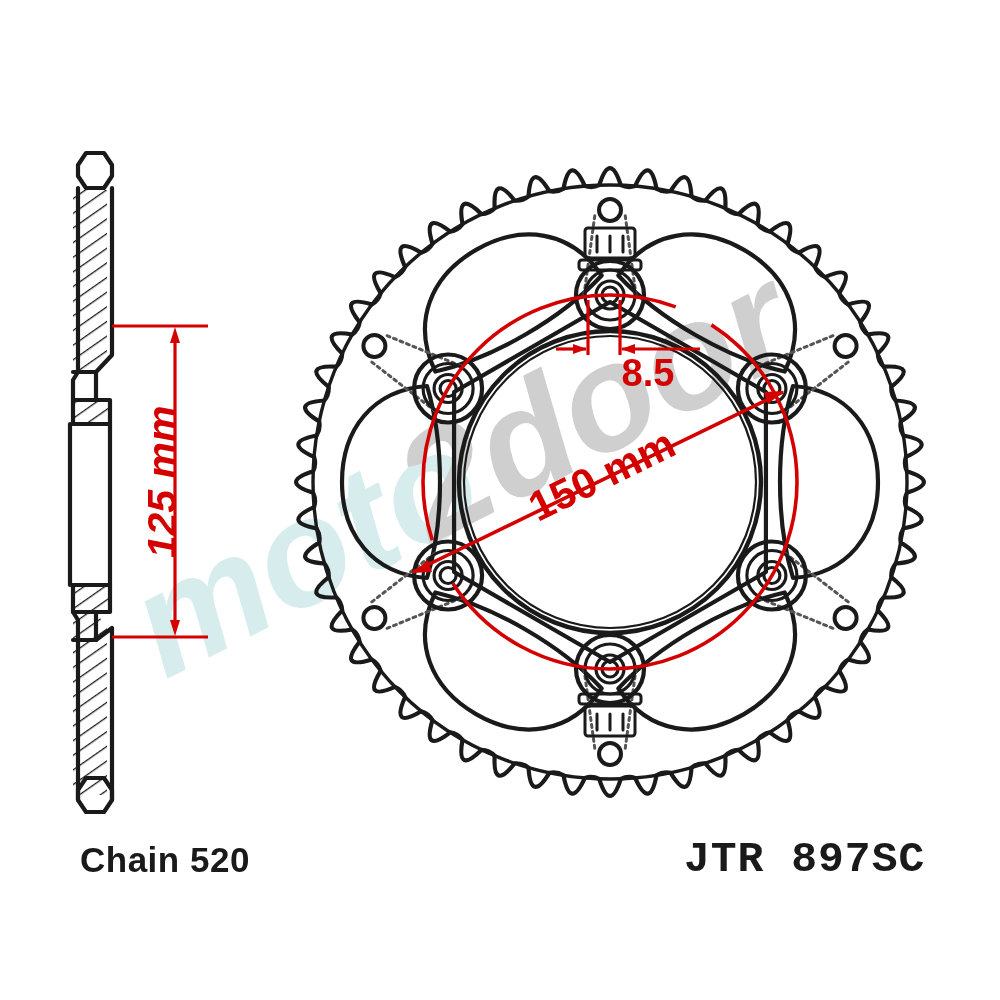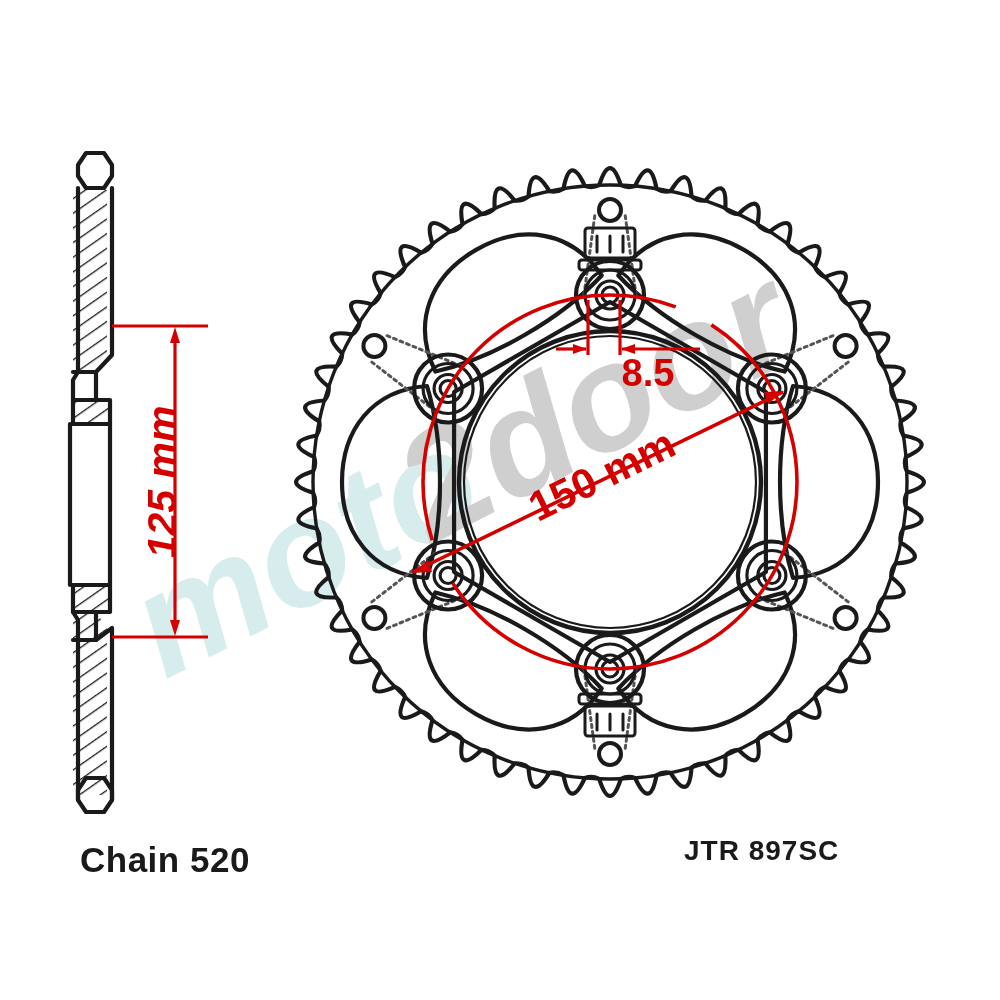--- a/index.html
+++ b/index.html
@@ -38,22 +38,22 @@
     font-weight: bold;
     color: #1a1a1a;
     letter-spacing: 0.5px;
     white-space: nowrap;
     margin-left: 28px;
   }
   .label-part {
     position: absolute;
     left: 684px;
     top: 835px;
-    font-family: Liberation Sans, sans-serif;
-    font-size: 28px;
+    font-family: Liberation Mono, monospace;
+    font-size: 43px;
     font-weight: bold;
     color: #1a1a1a;
     letter-spacing: 1px;
     white-space: nowrap;
   }
 </style>
 </head>
 <body>
 
 <div id="page">

